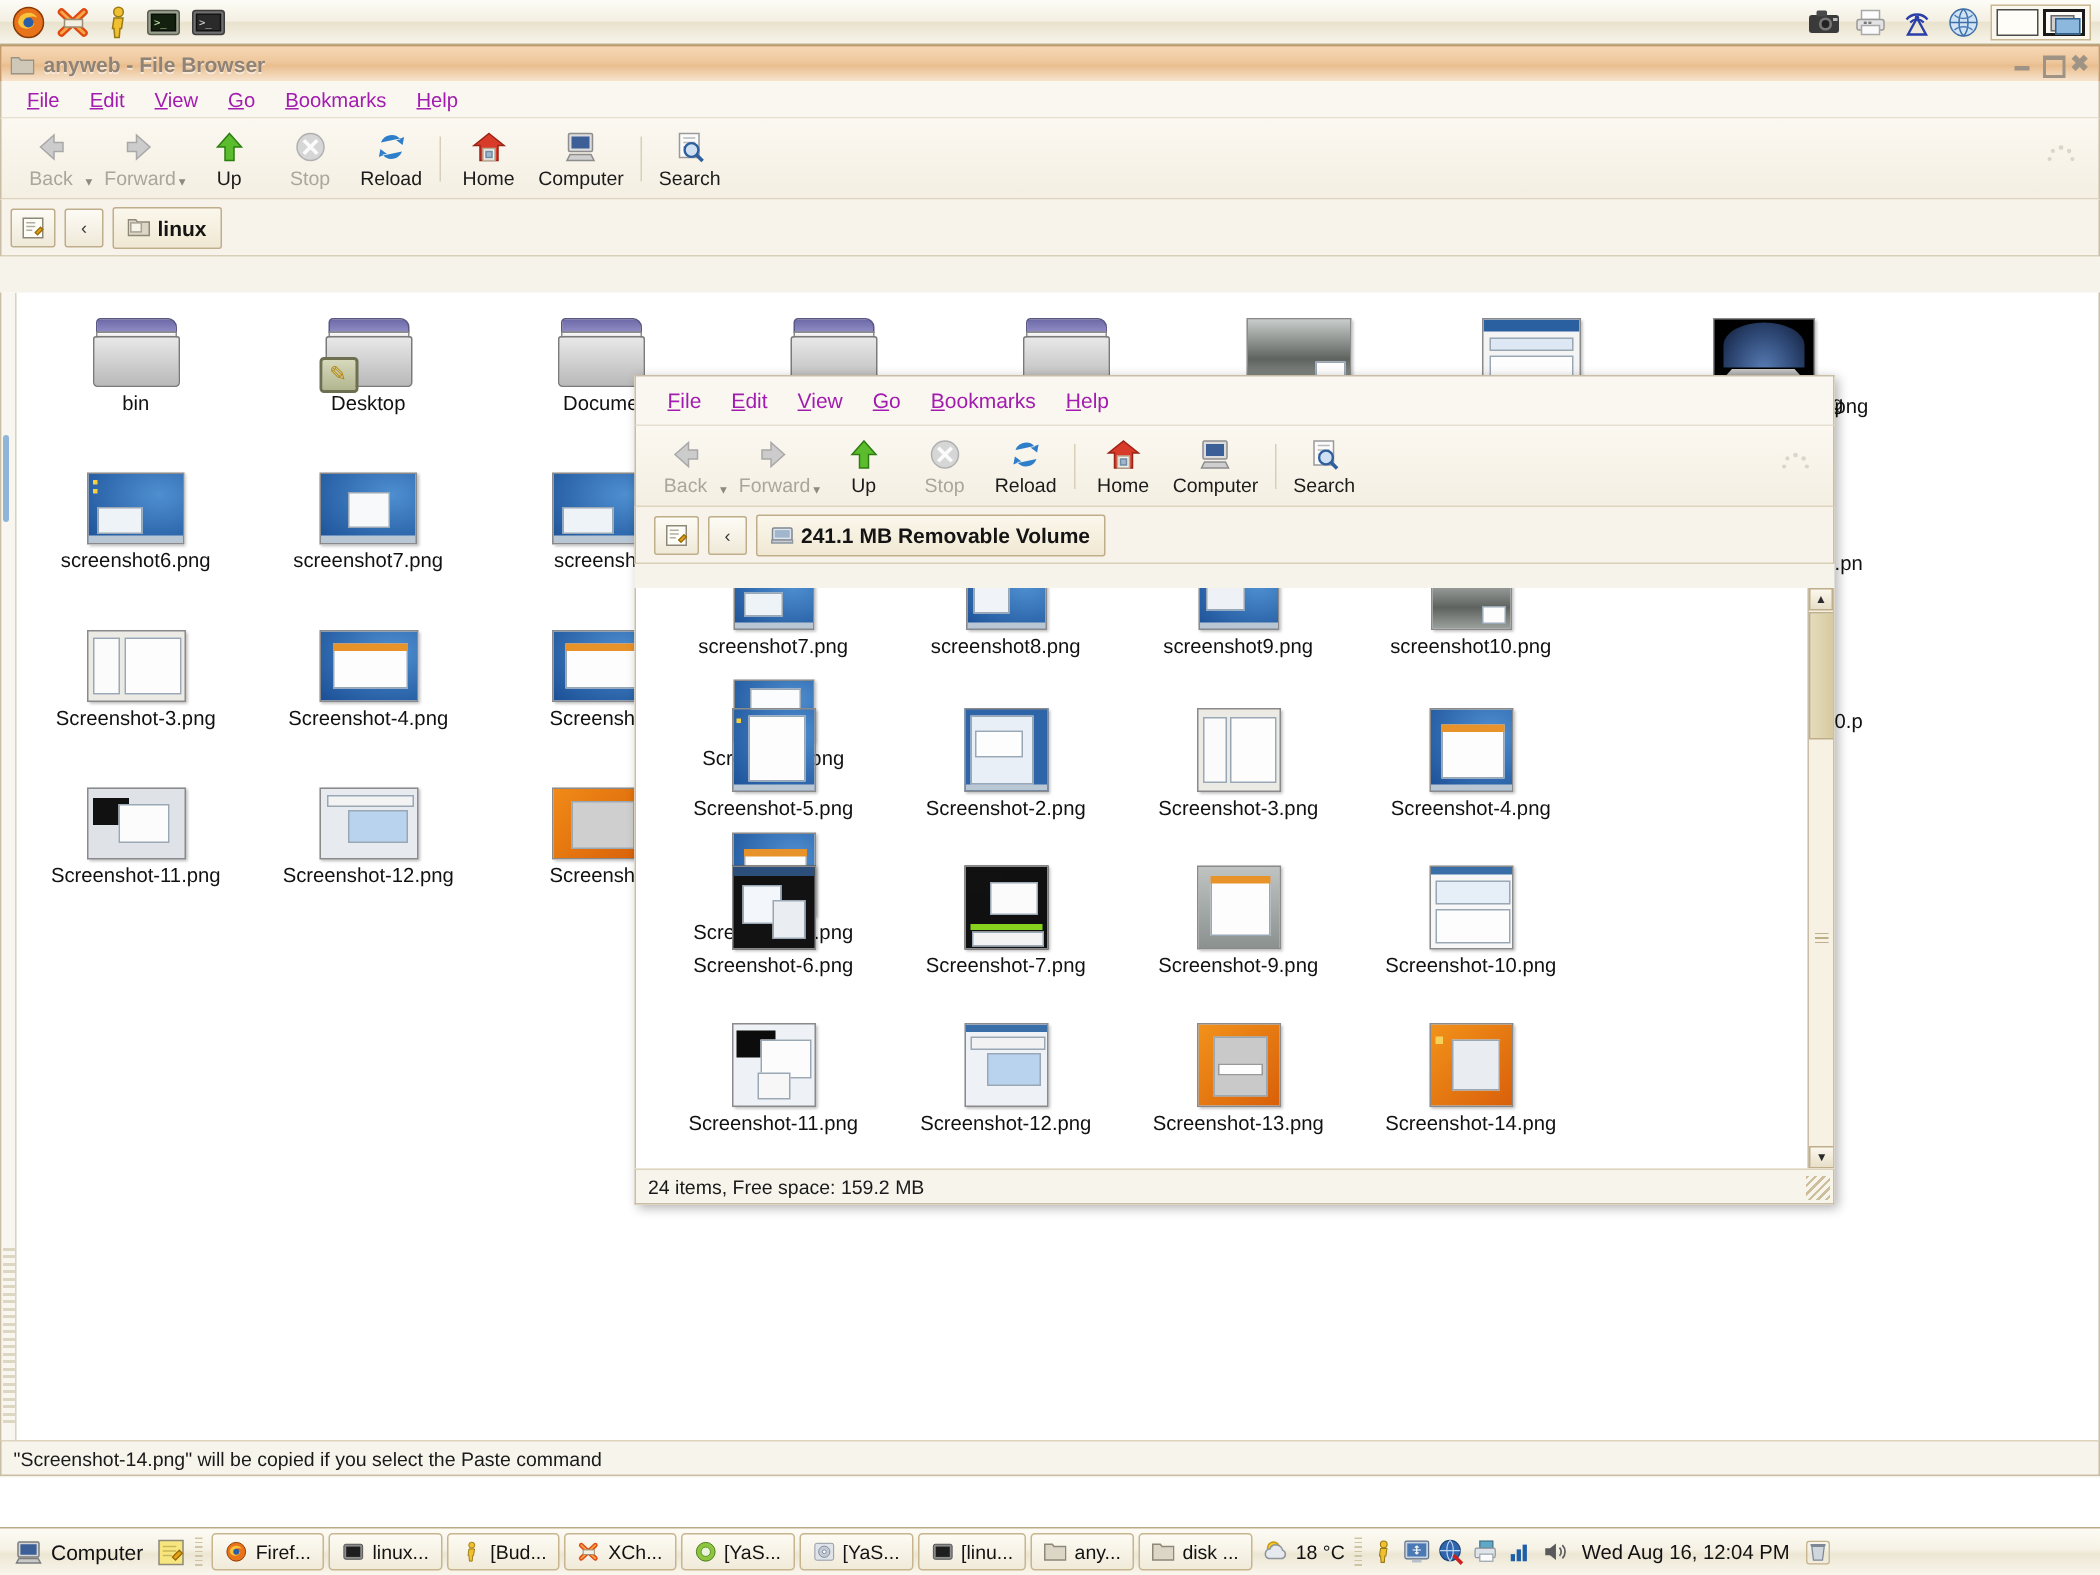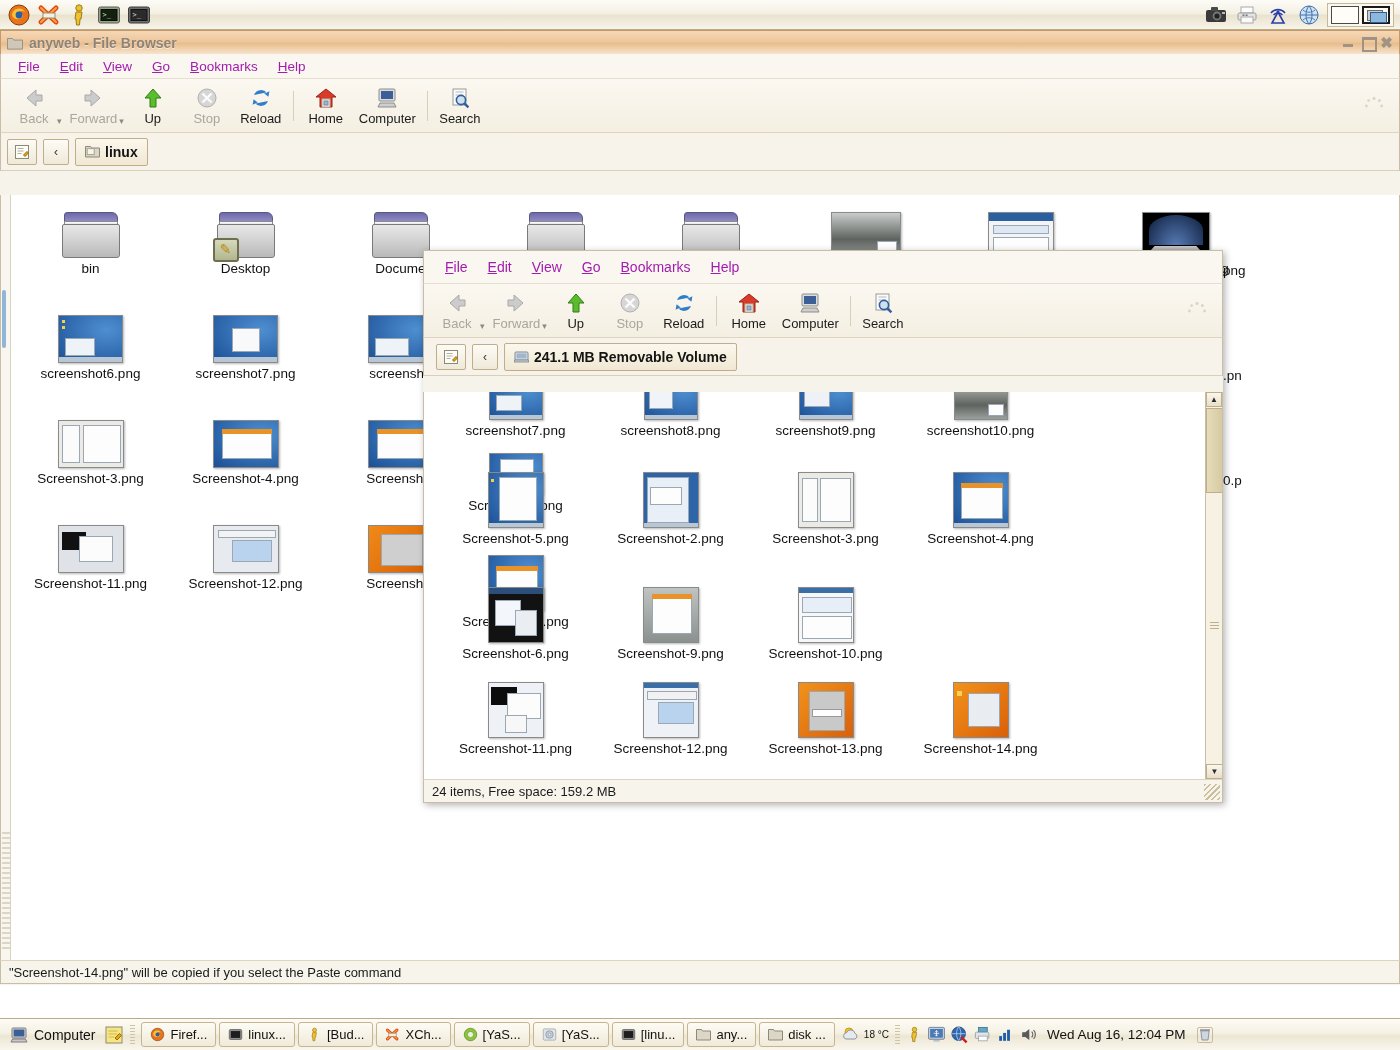--- a/index.html
+++ b/index.html
@@ -835,30 +835,41 @@
             <div class="shot" style="width:56px;height:56px;background:radial-gradient(ellipse at 75% 30%,#4e8fd0,#1b4f96);">
               <div class="plate" style="left:7px;top:10px;width:42px;height:36px;background:#fdfdfd;"></div>
               <div style="position:absolute;left:7px;top:10px;width:42px;height:5px;background:#e8922a;"></div>
               <div style="position:absolute;left:0;bottom:0;right:0;height:4px;background:#b9c6d4;"></div>
             </div>
           </div>
           <div class="fname">Screenshot-5.png</div>
         </div>
       </div>
 
-      <div class="grid" style="position:absolute; left:14px; top:187px; width:760px;">
+      <div class="grid" style="position:absolute; left:14px; top:177px; width:760px;">
         <div class="fitem" style="width:155px;">
           <div class="thumb" style="height:58px; align-items:flex-end;">
             <div class="shot" style="width:56px;height:56px;background:#121212;">
               <div class="plate" style="left:6px;top:12px;width:26px;height:26px;background:#f3f7fb;"></div>
               <div class="plate" style="left:26px;top:22px;width:22px;height:26px;background:#eaeef3;"></div>
               <div style="position:absolute;left:0;top:0;right:0;height:6px;background:#2b4f7a;"></div>
             </div>
           </div>
           <div class="fname">Screenshot-6.png</div>
+        </div>
+        <div class="fitem" style="width:155px;">
+          <div class="thumb" style="height:58px; align-items:flex-end;">
+            <div class="shot" style="width:56px;height:56px;background:#101010;">
+              <div style="position:absolute;left:2px;top:4px;width:22px;height:14px;background:#111;"></div>
+              <div class="plate" style="left:16px;top:10px;width:32px;height:22px;background:#fbfbfb;"></div>
+              <div style="position:absolute;left:3px;bottom:12px;right:3px;height:4px;background:#86d21d;"></div>
+              <div class="plate" style="left:4px;bottom:1px;width:48px;height:10px;background:#f3f3f3;"></div>
+            </div>
+          </div>
+          <div class="fname">Screenshot-7.png</div>
         </div>
         <div class="fitem" style="width:155px;">
           <div class="thumb" style="height:58px; align-items:flex-end;">
             <div class="shot" style="width:56px;height:56px;background:linear-gradient(to bottom,#bfc4c2,#8b918e);">
               <div class="plate" style="left:8px;top:6px;width:40px;height:40px;background:#fdfdfd;"></div>
               <div style="position:absolute;left:8px;top:6px;width:40px;height:5px;background:#e8922a;"></div>
             </div>
           </div>
           <div class="fname">Screenshot-9.png</div>
         </div>
@@ -1020,21 +1031,21 @@
         <path d="M0.5 1.5h5l1.2 1.5h7.8v9H0.5z" fill="#dcd6c6" stroke="#8d8878"></path>
       </svg>
       <span>disk ...</span>
     </div>
 
     <div style="display:flex;align-items:center;gap:2px;padding-left:4px;">
       <svg width="20" height="18" viewBox="0 0 20 18">
         <circle cx="7" cy="6" r="4" fill="#f5c52c" stroke="#c79a0e"></circle>
         <path d="M4 13a3.2 3.2 0 0 1 .6-6.3A4.4 4.4 0 0 1 13 7.4 3 3 0 0 1 13 13z" fill="#e6eaee" stroke="#8e959c"></path>
       </svg>
-      <span style="font-size:10px;color:#111;">18 °C</span>
+      <span style="font-size:13px;color:#111;">18 °C</span>
     </div>
 
     <div class="panel-sep"></div>
 
     <div class="tray">
       <span>
         <svg width="17" height="19" viewBox="0 0 24 24">
           <circle cx="12" cy="5" r="3.2" fill="#f0c030" stroke="#9a7a12"></circle>
           <path d="M9 9h6l-1 7h-1l-.5 6h-3L9 16H8z" fill="#f0c030" stroke="#9a7a12"></path>
         </svg>

